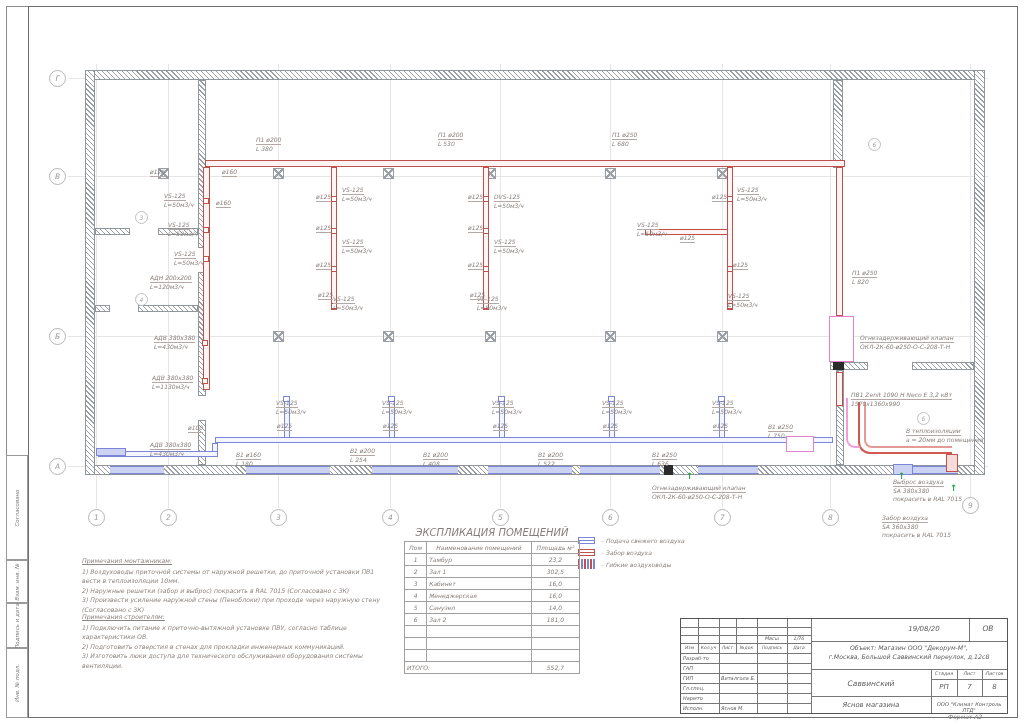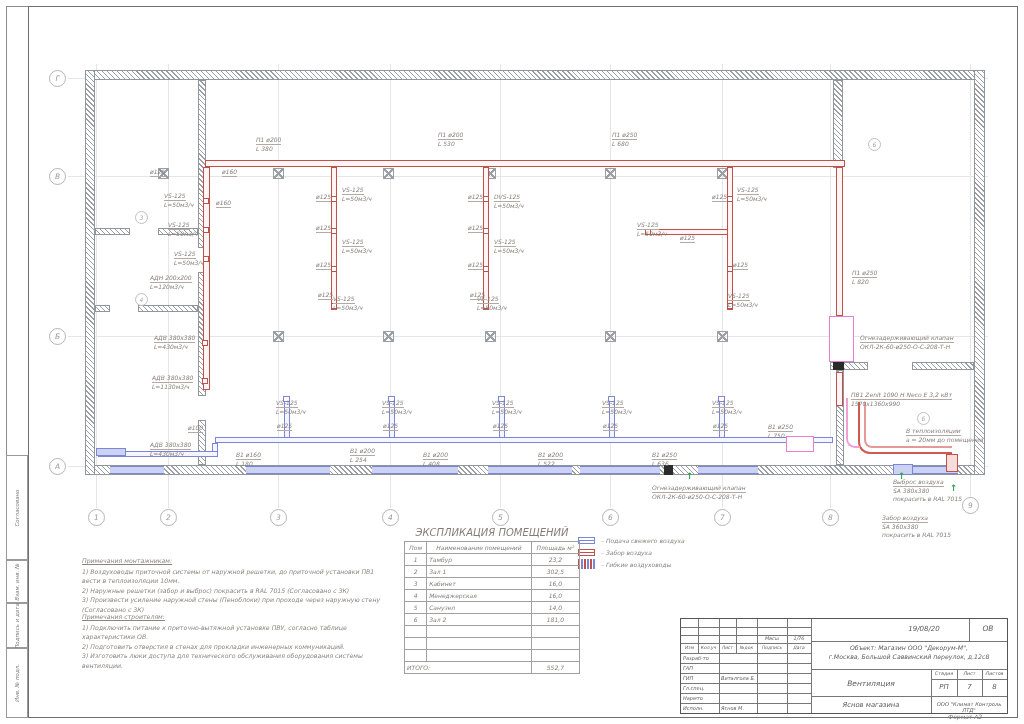--- a/index.html
+++ b/index.html
@@ -360,21 +360,21 @@
     <div class="tbl-line" style="left:130px;top:77px;width:196px;height:1px"></div>
     <div class="tbl-line" style="left:250px;top:50px;width:1px;height:44px"></div>
     <div class="tbl-line" style="left:276px;top:50px;width:1px;height:27px"></div>
     <div class="tbl-line" style="left:301px;top:50px;width:1px;height:27px"></div>
     <div class="tbl-line" style="left:250px;top:60px;width:76px;height:1px"></div>
     <div class="tbl-line" style="left:288px;top:0;width:1px;height:22px"></div>
     <div class="tb-text" style="left:200px;top:6px;width:86px;text-align:center;font-size:7px">19/08/20</div>
     <div class="tb-text" style="left:288px;top:5px;width:38px;text-align:center;font-size:7.5px">ОВ</div>
     <div class="tb-text" style="left:132px;top:25px;width:192px;text-align:center;font-size:6.2px">Объект: Магазин ООО "Декорум-М",</div>
     <div class="tb-text" style="left:132px;top:34px;width:192px;text-align:center;font-size:6.2px">г.Москва, Большой Саввинский переулок, д.12с8</div>
-    <div class="tb-text" style="left:130px;top:60px;width:120px;text-align:center;font-size:7.5px">Вентиляция</div>
+    <div class="tb-text" style="left:130px;top:60px;width:120px;text-align:center;font-size:7.5px">Саввинский</div>
     <div class="tb-text" style="left:250px;top:52px;width:26px;text-align:center;font-size:4.8px">Стадия</div>
     <div class="tb-text" style="left:276px;top:52px;width:25px;text-align:center;font-size:4.8px">Лист</div>
     <div class="tb-text" style="left:301px;top:52px;width:25px;text-align:center;font-size:4.8px">Листов</div>
     <div class="tb-text" style="left:250px;top:64px;width:26px;text-align:center;font-size:7px">РП</div>
     <div class="tb-text" style="left:276px;top:64px;width:25px;text-align:center;font-size:7px">7</div>
     <div class="tb-text" style="left:301px;top:64px;width:25px;text-align:center;font-size:7px">8</div>
     <div class="tb-text" style="left:130px;top:82px;width:120px;text-align:center;font-size:6.8px">Яснов магазина</div>
     <div class="tb-text" style="left:251px;top:82px;width:74px;text-align:center;font-size:5.2px">ООО "Климат Контроль ЛТД"</div>
     <div class="tb-text" style="left:76px;top:17px;width:30px;text-align:center;font-size:4.8px">Масш</div>
     <div class="tb-text" style="left:106px;top:17px;width:24px;text-align:center;font-size:4.8px">1/76</div>

